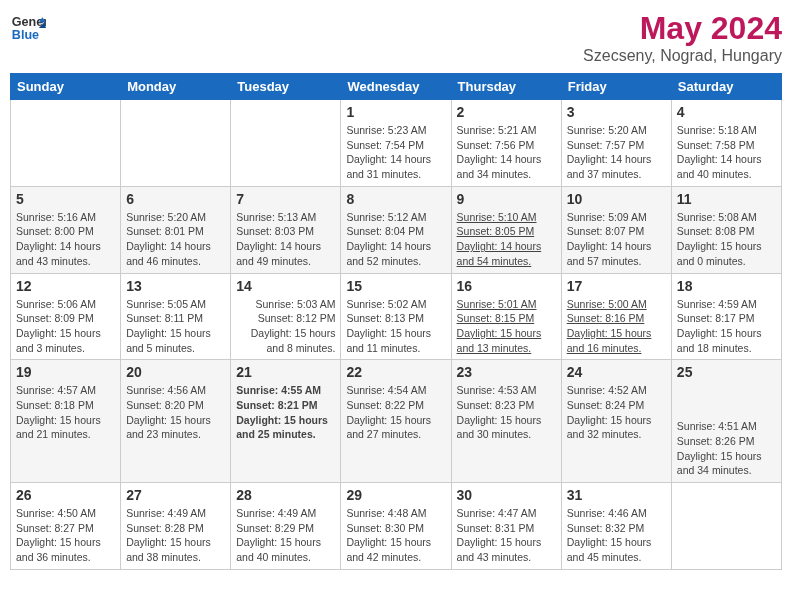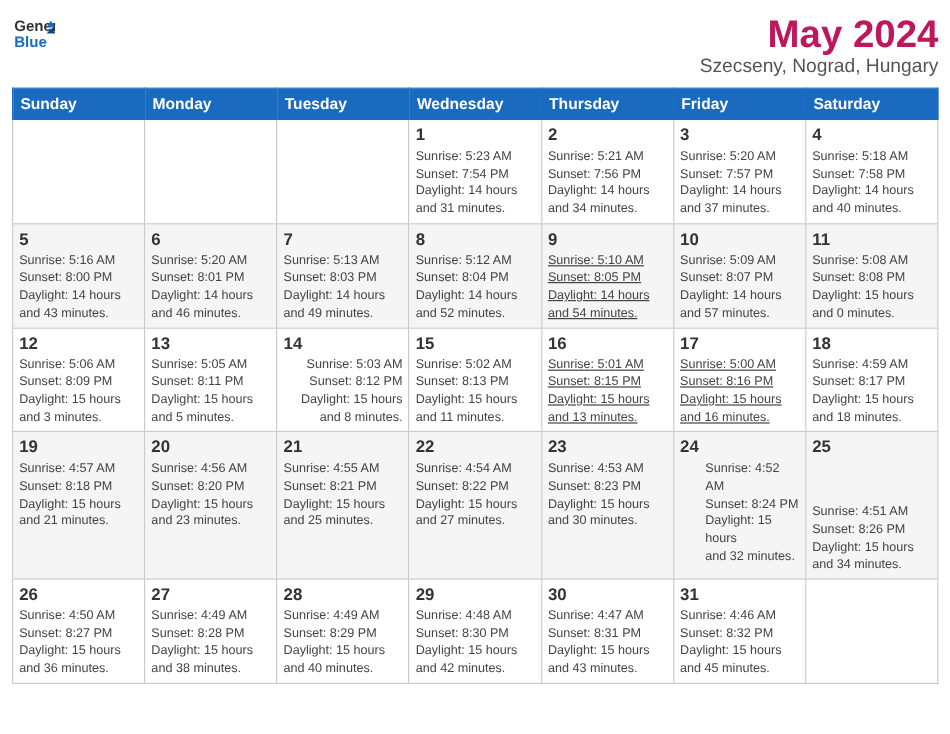--- a/index.html
+++ b/index.html
@@ -253,42 +253,42 @@
         </td>
         <td>
           <span class="day-num">20</span>
           <div class="day-info" style="white-space: pre-line;">Sunrise: 4:56 AM
 Sunset: 8:20 PM
 Daylight: 15 hours
 and 23 minutes.</div>
         </td>
         <td>
           <span class="day-num">21</span>
-          <div class="day-info" style="white-space: pre-line;">Sunrise: 4:55 AM
+          <div class="day-info" style="white-space: pre-line; font-weight: bold;">Sunrise: 4:55 AM
 Sunset: 8:21 PM
 Daylight: 15 hours
 and 25 minutes.</div>
         </td>
         <td>
           <span class="day-num">22</span>
           <div class="day-info" style="white-space: pre-line;">Sunrise: 4:54 AM
 Sunset: 8:22 PM
 Daylight: 15 hours
 and 27 minutes.</div>
         </td>
         <td>
           <span class="day-num">23</span>
           <div class="day-info" style="white-space: pre-line;">Sunrise: 4:53 AM
 Sunset: 8:23 PM
 Daylight: 15 hours
 and 30 minutes.</div>
         </td>
         <td>
           <span class="day-num">24</span>
-          <div class="day-info" style="white-space: pre-line; margin-left: 21px;">Sunrise: 4:52 AM
+          <div class="day-info" style="white-space: pre-line;">Sunrise: 4:52 AM
 Sunset: 8:24 PM
 Daylight: 15 hours
 and 32 minutes.</div>
         </td>
         <td>
           <span class="day-num">25</span>
           <div class="day-info" style="white-space: pre-line; margin-top: 39px;">Sunrise: 4:51 AM
 Sunset: 8:26 PM
 Daylight: 15 hours
 and 34 minutes.</div>

